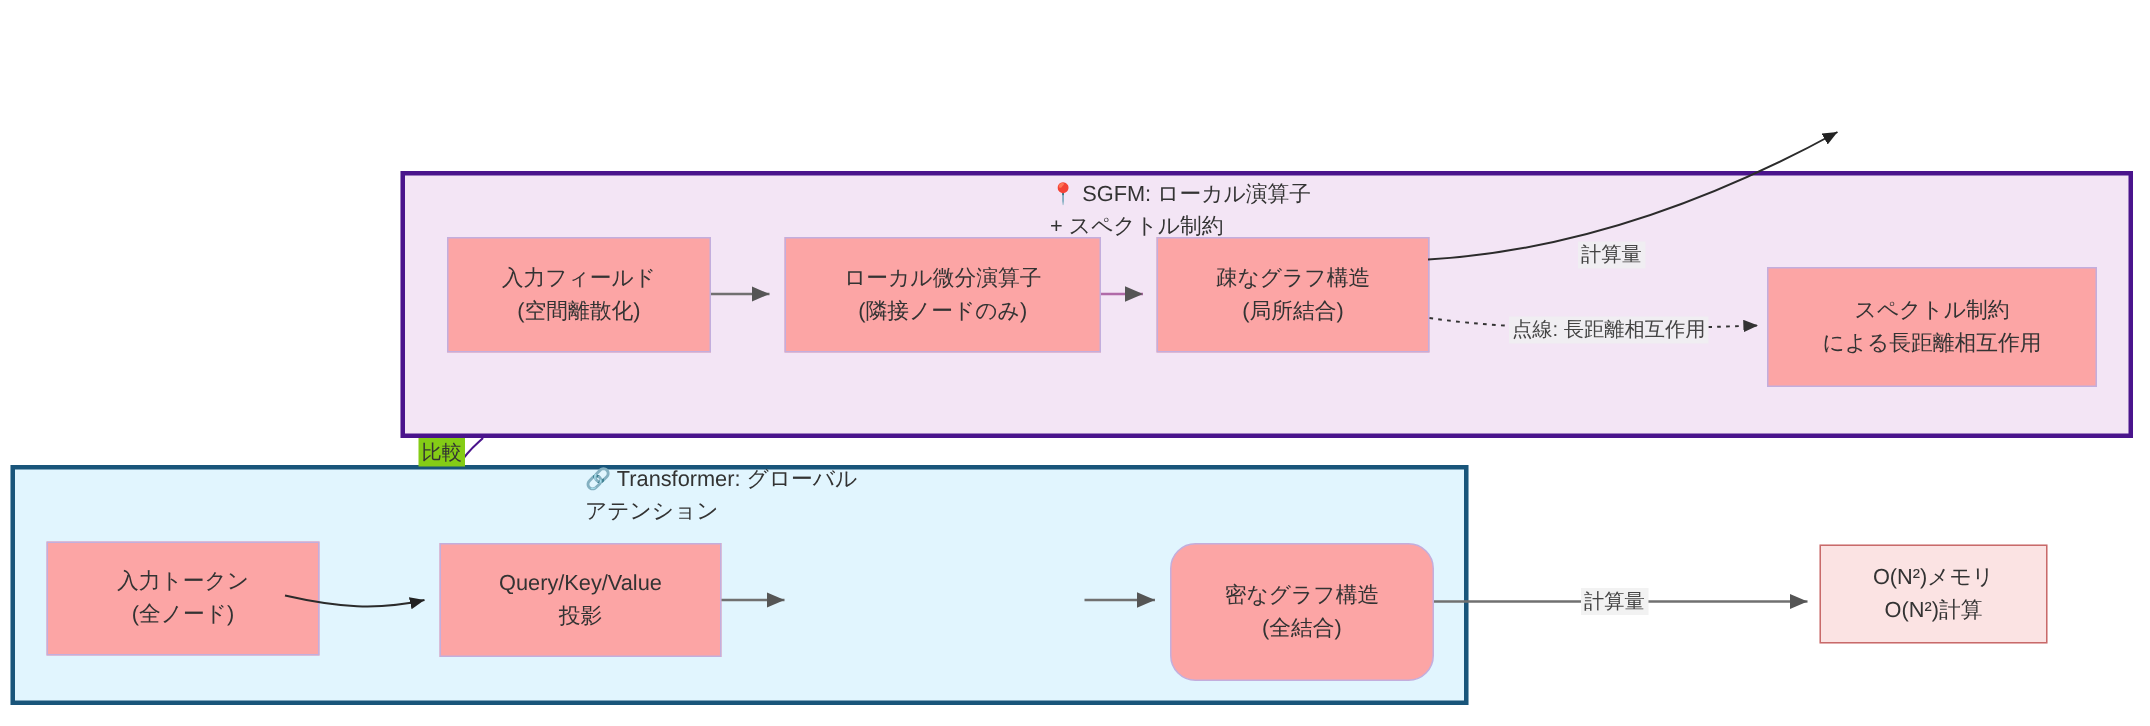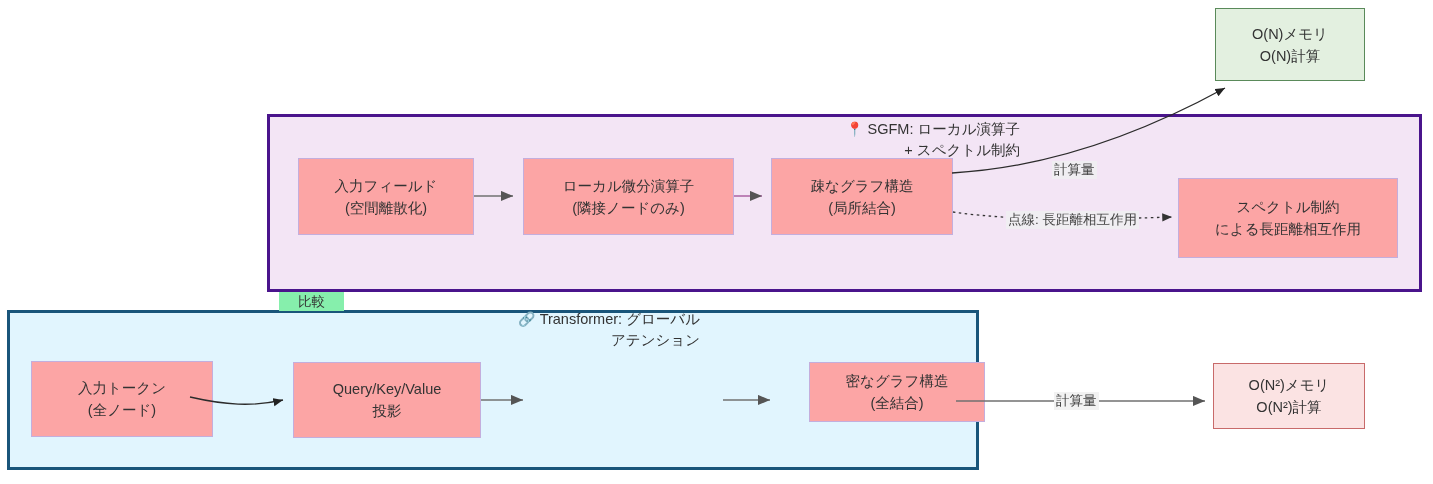--- a/index.html
+++ b/index.html
@@ -45,21 +45,21 @@
   .container.transformer {
     left: 7px;
     top: 310px;
     width: 972px;
     height: 160px;
     background: #e1f5fe;
     border: 3px solid #19557a;
   }
   .container-title {
     position: absolute;
-    text-align: right;
+    text-align: left;
     font-size: 14.5px;
     line-height: 21px;
     color: #333333;
     white-space: pre-line;
     z-index: 2;
   }
   .container-title.sgfm-title {
     left: 700px;
     top: 119px;
     width: 320px;
@@ -116,22 +116,22 @@
     background: #f0eef2;
   }
   .edge-label.on-white {
     background: #f2f2f2;
   }
   .junction-label {
     position: absolute;
     font-size: 13.5px;
     line-height: 17px;
     color: #333333;
-    background: #86efac;
-    padding: 1px 19px;
+    background: #84cc16;
+    padding: 1px 2px;
     z-index: 7;
     white-space: nowrap;
   }
 </style>
 </head>
 <body>
 
 <div id="canvas">
 
   <div class="container sgfm"></div>
@@ -198,31 +198,29 @@
 
   <div class="node lavender" style="left:771px; top:158px; width:182px; height:77px;">疎なグラフ構造
 (局所結合)</div>
 
   <div class="node lavender" style="left:523px; top:158px; width:211px; height:77px;">ローカル微分演算子
 (隣接ノードのみ)</div>
 
   <div class="node lavender" style="left:1178px; top:178px; width:220px; height:80px;">スペクトル制約
 による長距離相互作用</div>
 
-  <div class="node green" style="left:1215px; top:8px; width:150px; height:73px;">O(N)メモリ
-O(N)計算</div>
 
   <div class="node lavender" style="left:31px; top:361px; width:182px; height:76px;">入力トークン
 (全ノード)</div>
 
   <div class="node lavender" style="left:293px; top:362px; width:188px; height:76px;">Query/Key/Value
 投影</div>
 
 
-  <div class="node lavender" style="left:809px; top:362px; width:176px; height:60px;">密なグラフ構造
+  <div class="node lavender" style="left:780px; top:362px; width:176px; height:92px;border-radius:17px;">密なグラフ構造
 (全結合)</div>
 
   <div class="node red" style="left:1213px; top:363px; width:152px; height:66px;">O(N²)メモリ
 O(N²)計算</div>
 
   <div class="edge-label plain" style="left:1052px; top:161px;">計算量</div>
 
   <div class="edge-label plain" style="left:1006px; top:211px;">点線: 長距離相互作用</div>
 
   <div class="edge-label on-white" style="left:1054px; top:392px;">計算量</div>

